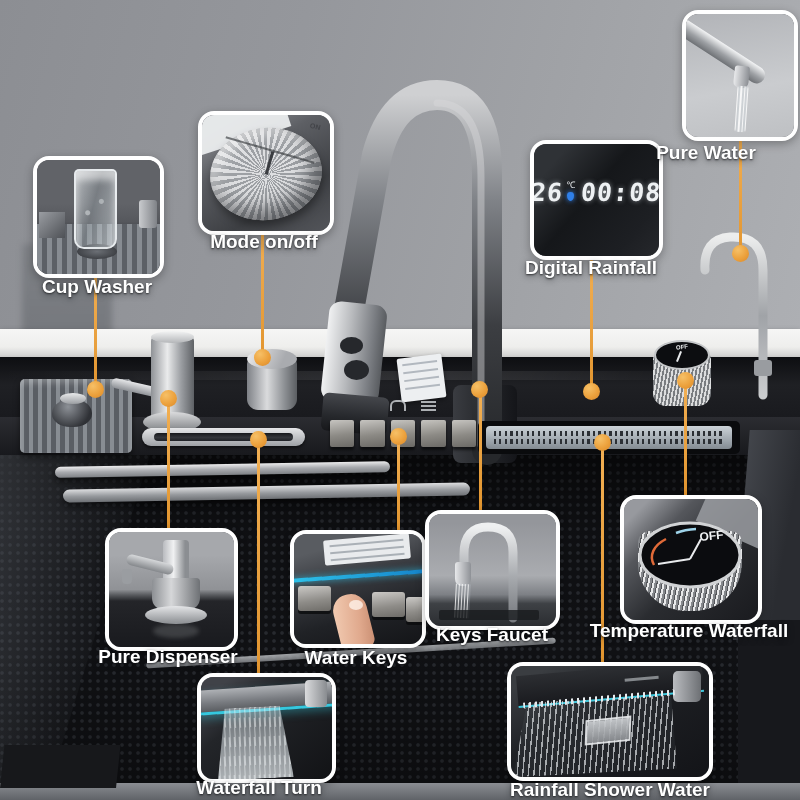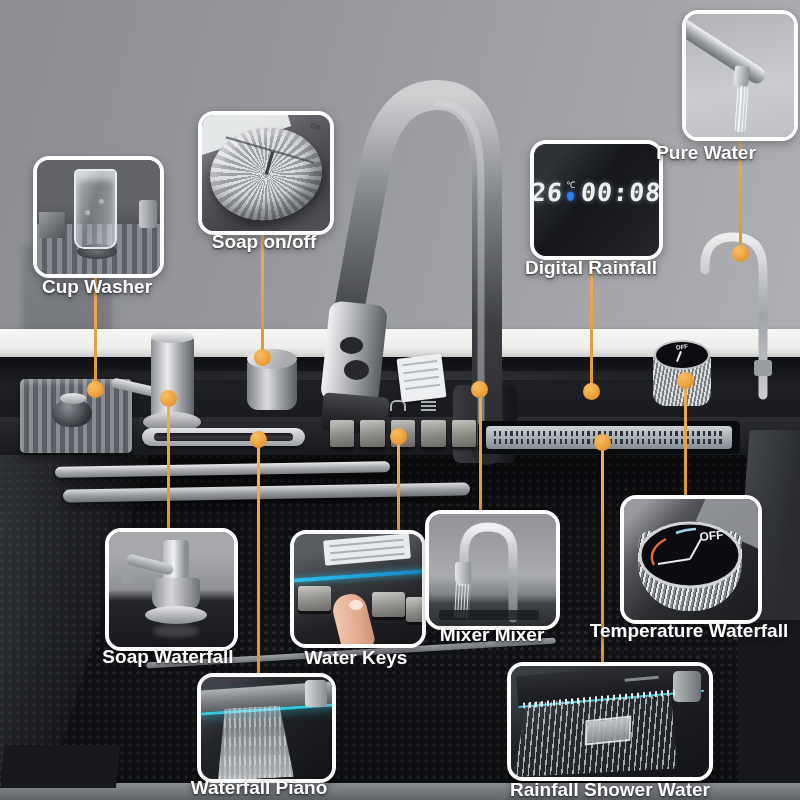--- a/index.html
+++ b/index.html
@@ -438,21 +438,21 @@
   <div class="abs rf-bar">
       <i></i>
     </div>
   <div class="abs rf-cyl"></div>
   <div class="abs rf-nozzles"></div>
   <div class="abs rf-water"></div>
   <div class="abs rf-plate"></div>
 </div>
 
 <div class="abs feat-label" style="left:97px;top:276px">Cup Washer</div>
-<div class="abs feat-label" style="left:264px;top:231px">Soap on/off</div>
+<div class="abs feat-label" style="left:264px;top:231px">Mode on/off</div>
 <div class="abs feat-label" style="left:706px;top:142px">Pure Water</div>
 <div class="abs feat-label" style="left:591px;top:257px">Digital Rainfall</div>
-<div class="abs feat-label" style="left:168px;top:646px">Soap Waterfall</div>
+<div class="abs feat-label" style="left:168px;top:646px">Pure Dispenser</div>
 <div class="abs feat-label" style="left:356px;top:647px">Water Keys</div>
-<div class="abs feat-label" style="left:492px;top:624px">Mixer Mixer</div>
+<div class="abs feat-label" style="left:492px;top:624px">Keys Faucet</div>
 <div class="abs feat-label" style="left:689px;top:620px">Temperature Waterfall</div>
-<div class="abs feat-label" style="left:259px;top:777px">Waterfall Piano</div>
+<div class="abs feat-label" style="left:259px;top:777px">Waterfall Turn</div>
 <div class="abs feat-label" style="left:610px;top:779px">Rainfall Shower Water</div>
 
 </body></html>

